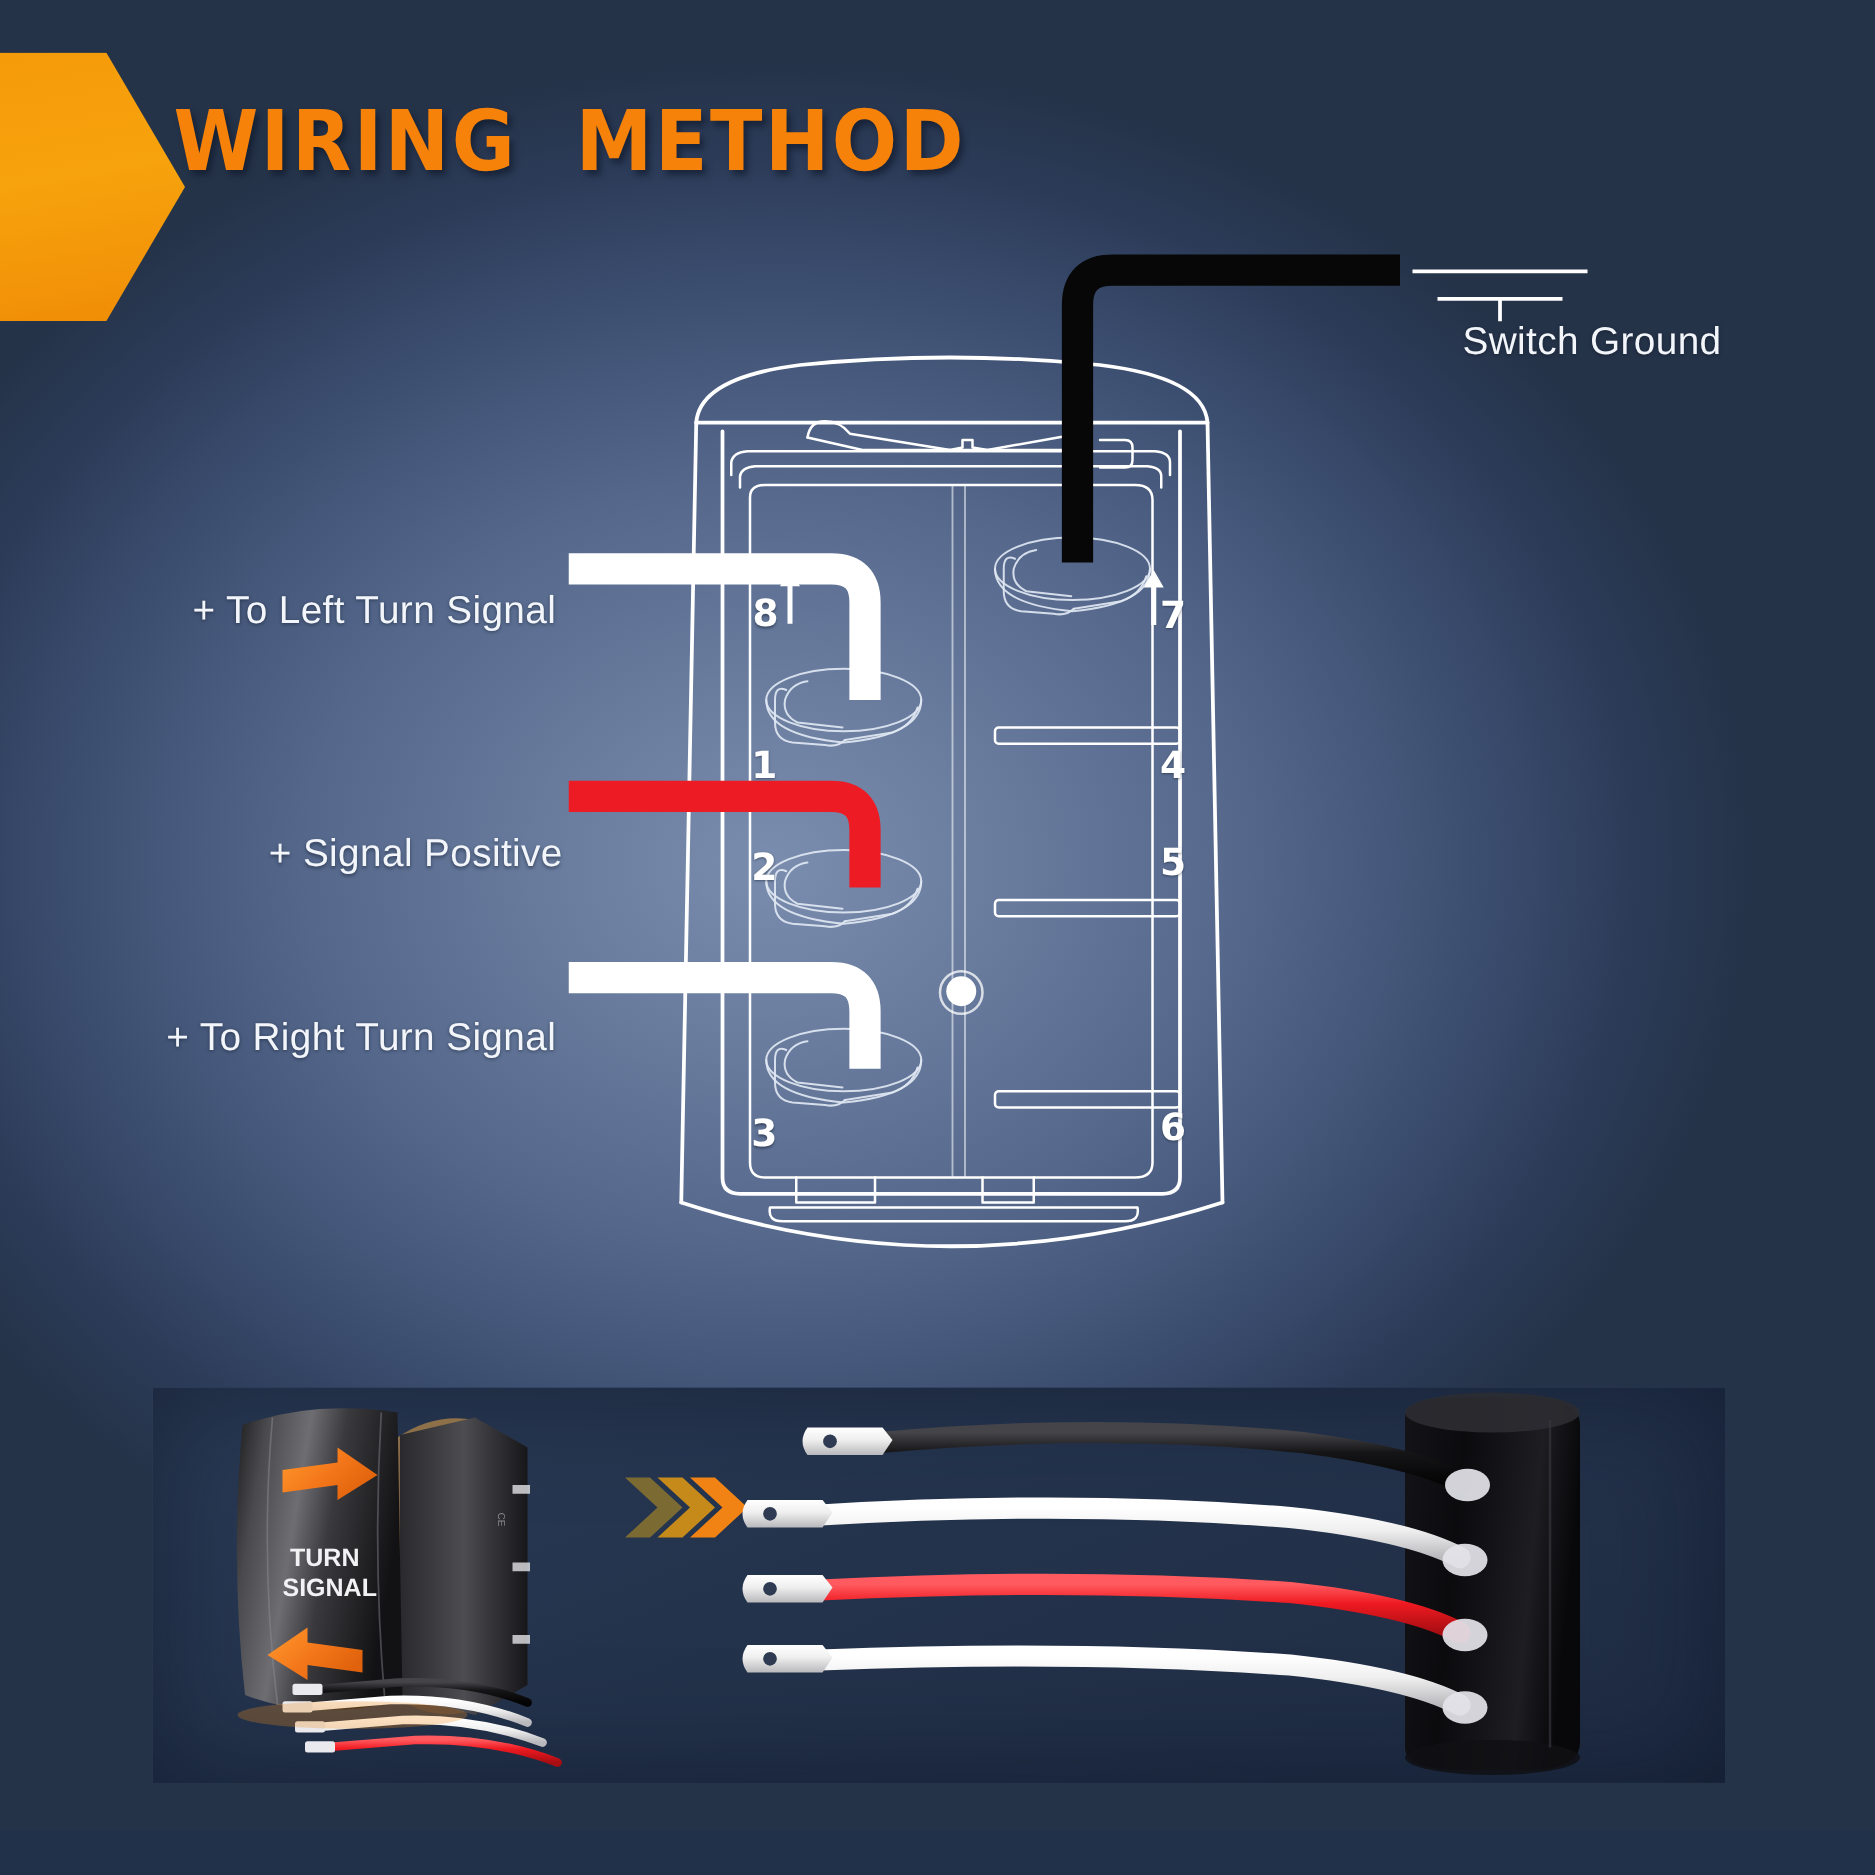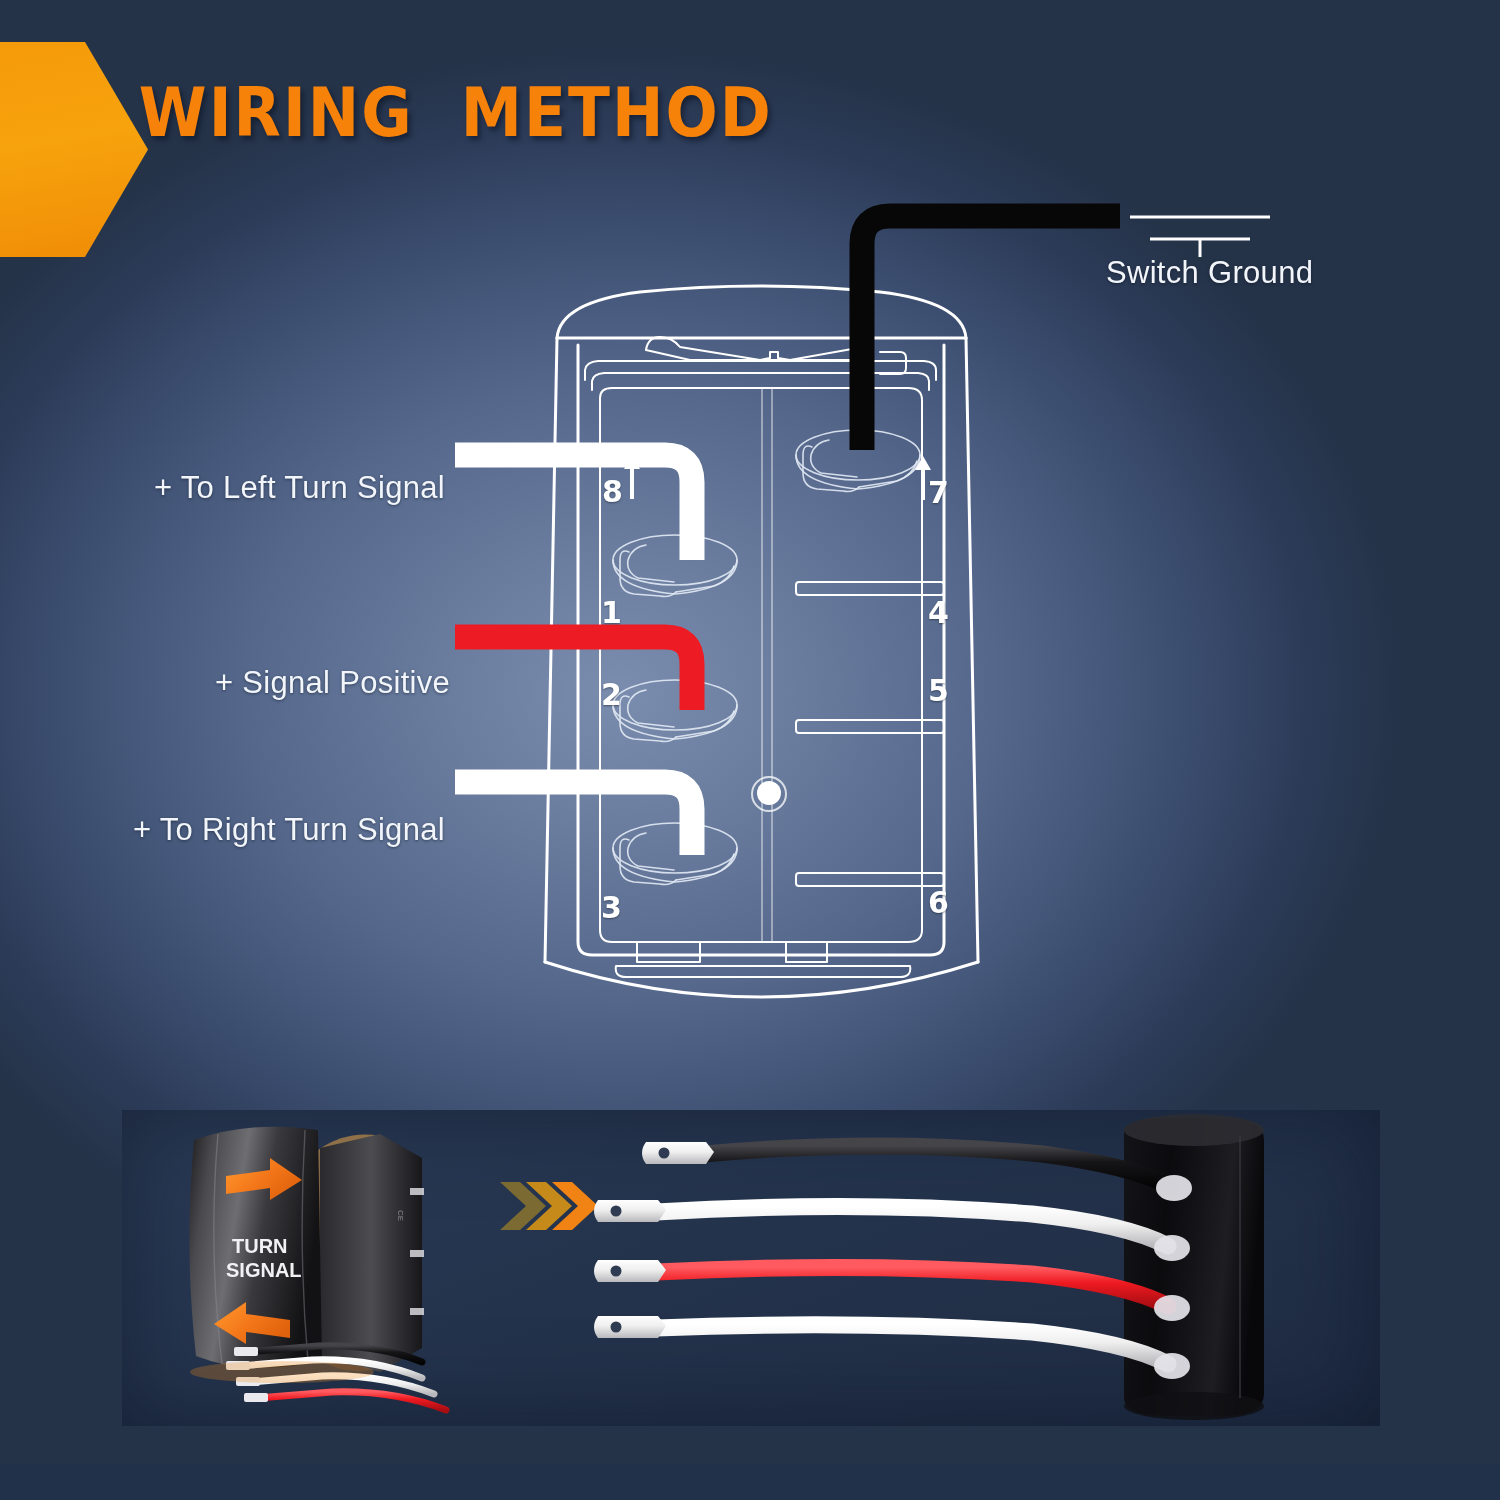--- a/index.html
+++ b/index.html
@@ -35,21 +35,21 @@
   .diagram{position:absolute;left:0;top:0;width:1500px;height:1080px;}
   
   .lbl{
     position:absolute;color:#f2f5fa;font-size:31px;font-weight:400;
     letter-spacing:.3px;white-space:nowrap;
     text-shadow:0 1px 3px rgba(8,16,30,.5);
   }
   .lbl-left1{left:154px;top:470px;}
   .lbl-left2{left:215px;top:665px;}
   .lbl-left3{left:133px;top:812px;}
-  .lbl-ground{left:1106px;top:255px;}
+  .lbl-ground{left:1170px;top:255px;}
   .term-num{
     position:absolute;color:#ffffff;font-size:30px;font-weight:bold;
     font-family:"DejaVu Sans","Liberation Sans",sans-serif;
     text-shadow:0 1px 2px rgba(8,16,30,.45);
   }
   
   .photo-panel{
     position:absolute;left:122px;top:1110px;width:1258px;height:316px;
     background:linear-gradient(160deg,#2b3b56 0%,#24334c 45%,#1e2b42 100%);
     box-shadow:inset 0 0 90px rgba(10,18,34,.55);

